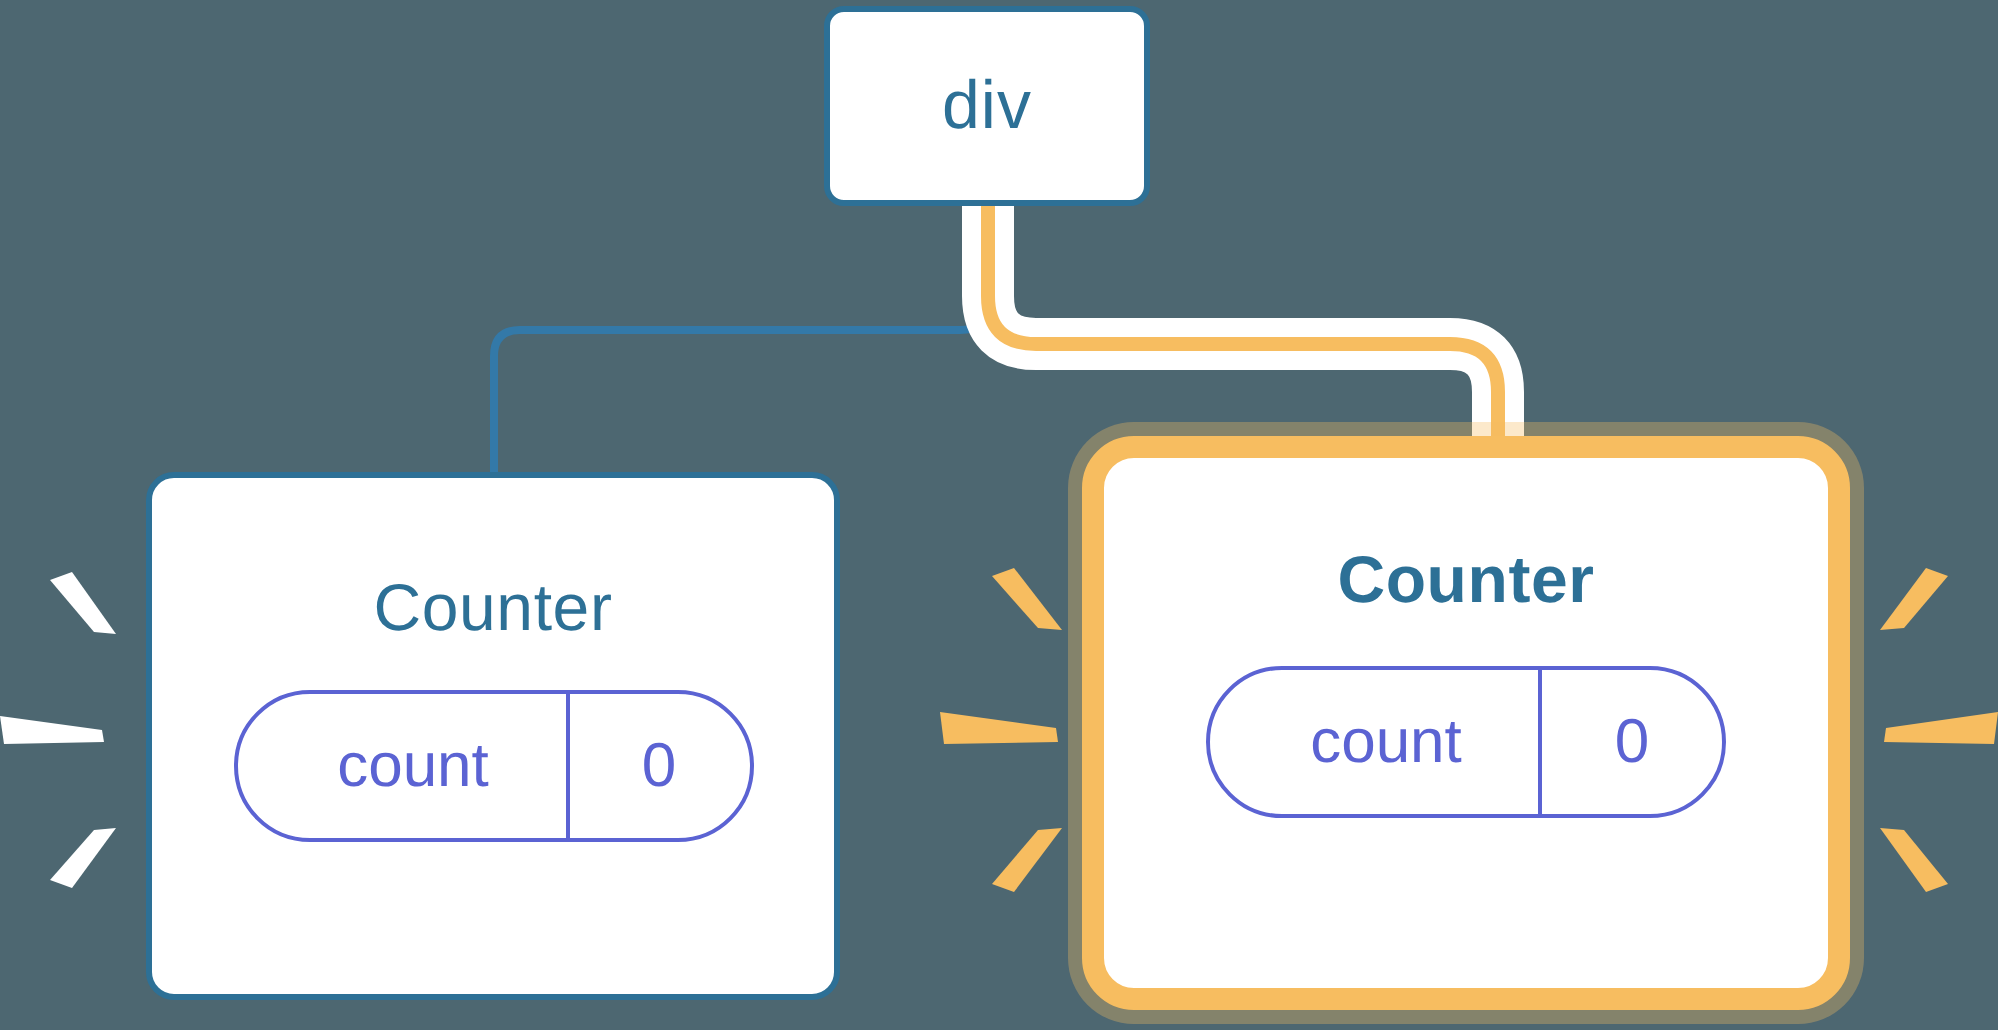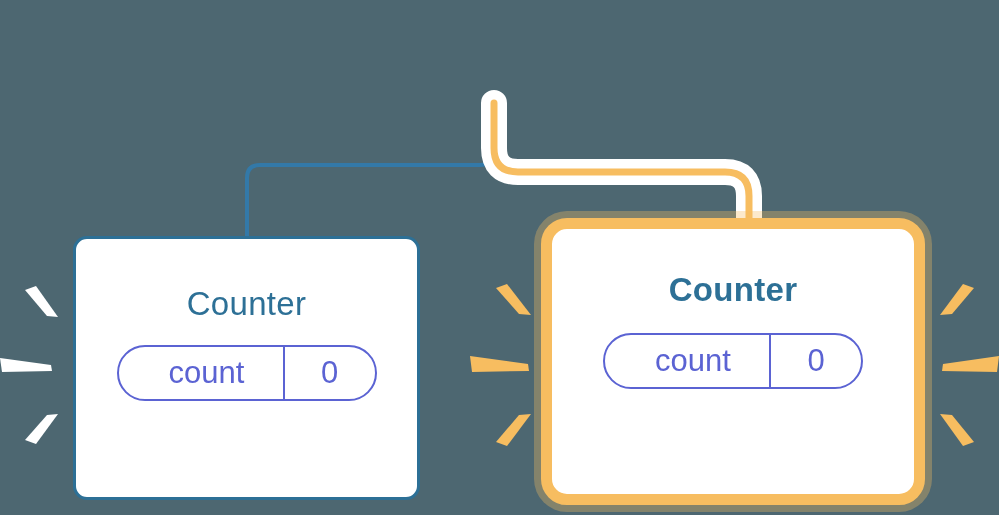--- a/index.html
+++ b/index.html
@@ -96,21 +96,21 @@
     font-weight: 700;
     letter-spacing: 0.3px;
   }
 
   
   .state-pill {
     display: flex;
     align-items: stretch;
     border: 2px solid #5b63d3;
     border-radius: 999px;
-    height: 56px;
+    height: 76px;
     background: #ffffff;
     box-sizing: border-box;
     overflow: hidden;
   }
   .pill-left, .pill-right {
     display: flex;
     align-items: center;
     justify-content: center;
     color: #5b63d3;
     font-size: 31px;
@@ -139,20 +139,23 @@
 
   <svg id="wires" viewBox="0 0 999 515">
 
     <path d="M 493 103 L 493 152 Q 493 165 480 165 L 260 165 Q 247 165 247 178 L 247 238" fill="none" stroke="#3379a8" stroke-width="4" stroke-linecap="round"></path>
 
     <path d="M 494 103 L 494 148 Q 494 172 518 172 L 725 172 Q 749 172 749 196 L 749 232" fill="none" stroke="#ffffff" stroke-width="26" stroke-linecap="round" stroke-linejoin="round"></path>
 
     <path d="M 494 103 L 494 148 Q 494 172 518 172 L 725 172 Q 749 172 749 196 L 749 232" fill="none" stroke="#f7bd60" stroke-width="7" stroke-linecap="round" stroke-linejoin="round"></path>
   </svg>
 
+  <div class="node node-div">
+    <div class="node-title">div</div>
+  </div>
 
   <div class="node node-counter-left">
     <div class="node-title">Counter</div>
     <div class="state-pill pill-wrap-left">
       <div class="pill-left">count</div>
       <div class="pill-right">0</div>
     </div>
   </div>
 
   <div class="node node-counter-right">

